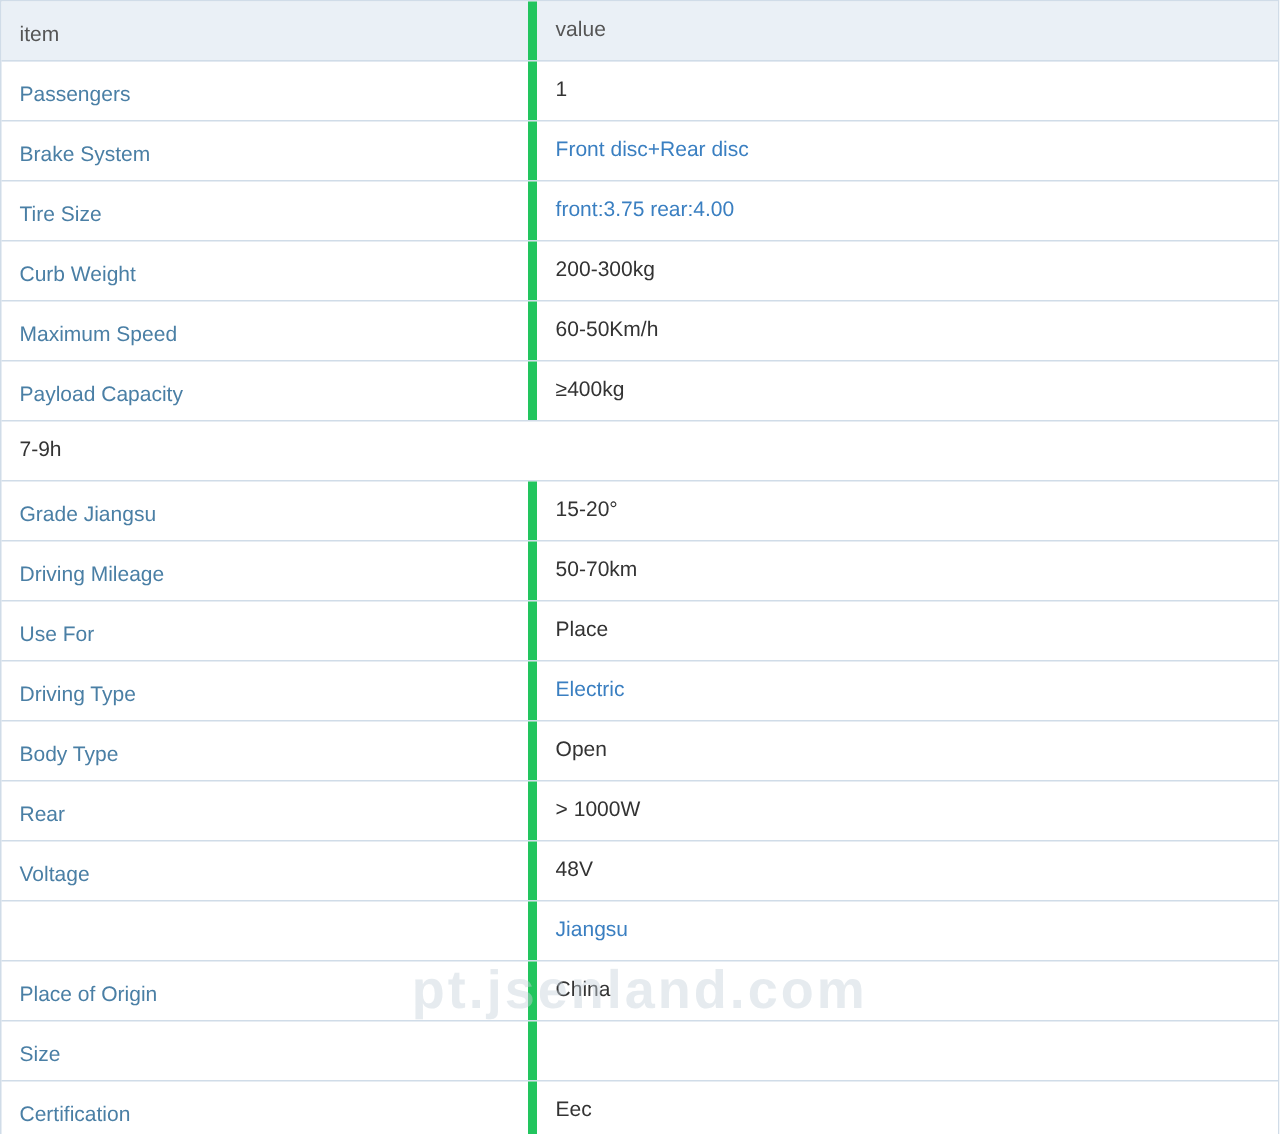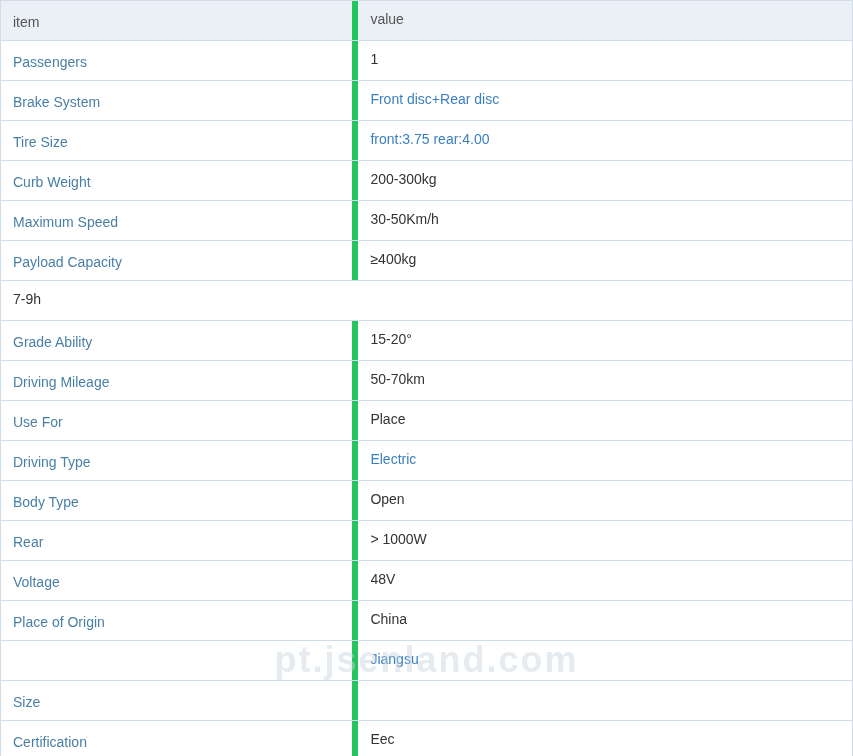--- a/index.html
+++ b/index.html
@@ -96,31 +96,31 @@
       <div class="table-row">
         <div class="cell-item">Tire Size</div>
         <div class="cell-value value-blue">front:3.75 rear:4.00</div>
       </div>
       <div class="table-row">
         <div class="cell-item">Curb Weight</div>
         <div class="cell-value">200-300kg</div>
       </div>
       <div class="table-row">
         <div class="cell-item">Maximum Speed</div>
-        <div class="cell-value">30-50Km/h</div>
+        <div class="cell-value">60-50Km/h</div>
       </div>
       <div class="table-row">
         <div class="cell-item">Payload Capacity</div>
         <div class="cell-value">≥400kg</div>
       </div>
       <div class="table-row">
         <div class="cell-value">7-9h</div>
       </div>
       <div class="table-row">
-        <div class="cell-item">Grade Ability</div>
+        <div class="cell-item">Grade Jiangsu</div>
         <div class="cell-value">15-20°</div>
       </div>
       <div class="table-row">
         <div class="cell-item">Driving Mileage</div>
         <div class="cell-value">50-70km</div>
       </div>
       <div class="table-row">
         <div class="cell-item">Use For</div>
         <div class="cell-value">Place</div>
       </div>
@@ -134,26 +134,26 @@
       </div>
       <div class="table-row">
         <div class="cell-item">Rear</div>
         <div class="cell-value">&gt; 1000W</div>
       </div>
       <div class="table-row">
         <div class="cell-item">Voltage</div>
         <div class="cell-value">48V</div>
       </div>
       <div class="table-row">
+        <div class="cell-item"></div>
+        <div class="cell-value value-blue">Jiangsu</div>
+      </div>
+      <div class="table-row">
         <div class="cell-item">Place of Origin</div>
         <div class="cell-value">China</div>
-      </div>
-      <div class="table-row">
-        <div class="cell-item"></div>
-        <div class="cell-value value-blue">Jiangsu</div>
       </div>
       <div class="table-row">
         <div class="cell-item">Size</div>
         <div class="cell-value"></div>
       </div>
       <div class="table-row">
         <div class="cell-item">Certification</div>
         <div class="cell-value">Eec</div>
       </div>
     </div>

